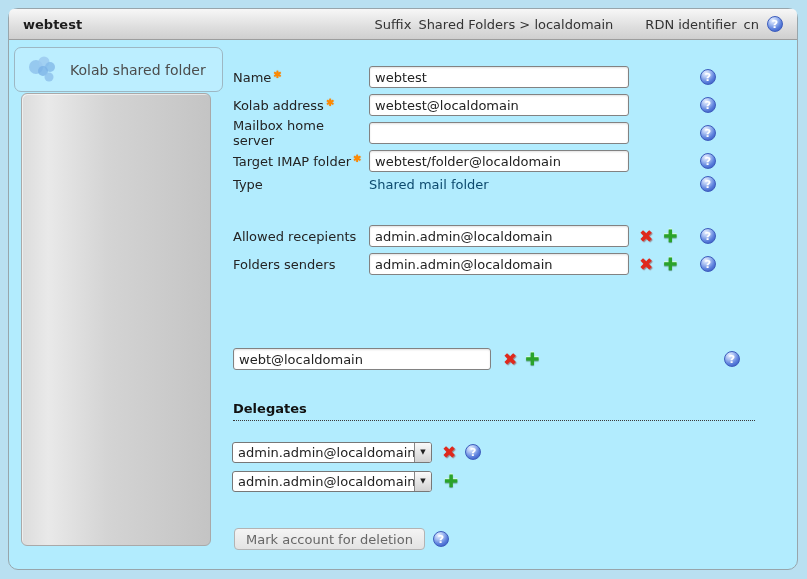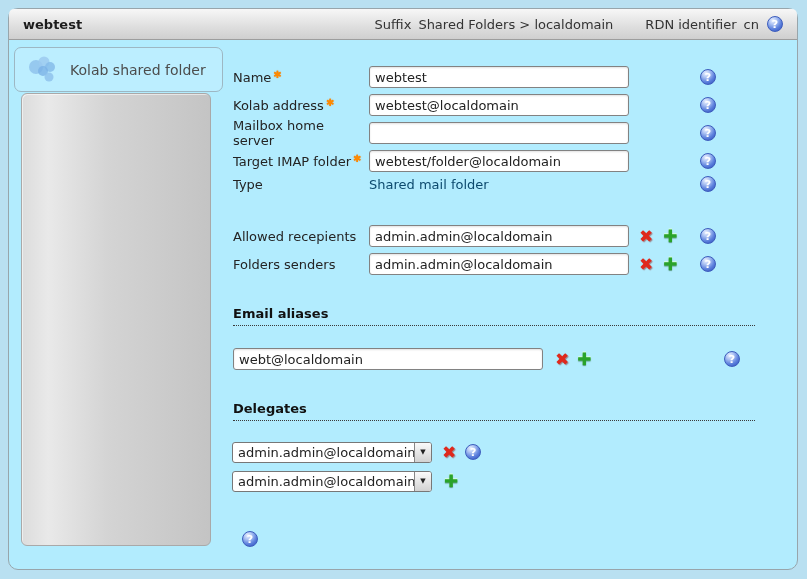--- a/index.html
+++ b/index.html
@@ -151,24 +151,23 @@
   </div>
 
   <div class="row" style="top:244px">
     <span class="flabel">Folders senders</span>
     <input class="text" type="text" value="admin.admin@localdomain" style="">
     <span class="x-icon">✖</span>
     <span class="plus-icon">✚</span>
     <span class="help abs">?</span>
   </div>
 
-  <div class="section-title" style="top:297px">Email aliases</div>
 
   <div class="row" style="top:339px">
-    <input class="text" type="text" style="width: 310px;" value="webt@localdomain">
+    <input class="text" type="text" style="width: 258px;" value="webt@localdomain">
     <span class="x-icon" style="margin-left:12px">✖</span>
     <span class="plus-icon" style="margin-left:8px">✚</span>
     <span class="help abs" style="left:491px">?</span>
   </div>
 
   <div class="section-title" style="top:392px">Delegates</div>
 
   <div class="row" style="top:432px;left:223px">
     <span class="select">
       <span class="val">admin.admin@localdomain</span>
@@ -180,16 +179,17 @@
 
   <div class="row" style="top:461px;left:223px">
     <span class="select">
       <span class="val">admin.admin@localdomain</span>
       <span class="btn">▼</span>
     </span>
     <span class="plus-icon" style="margin-left:12px">✚</span>
   </div>
 
   <div class="row" style="top:519px;left:225px">
+    <button class="gray-btn">Mark account for deletion</button>
     <span class="help" style="margin-left:8px">?</span>
   </div>
 
 </div>
 
 </body></html>

